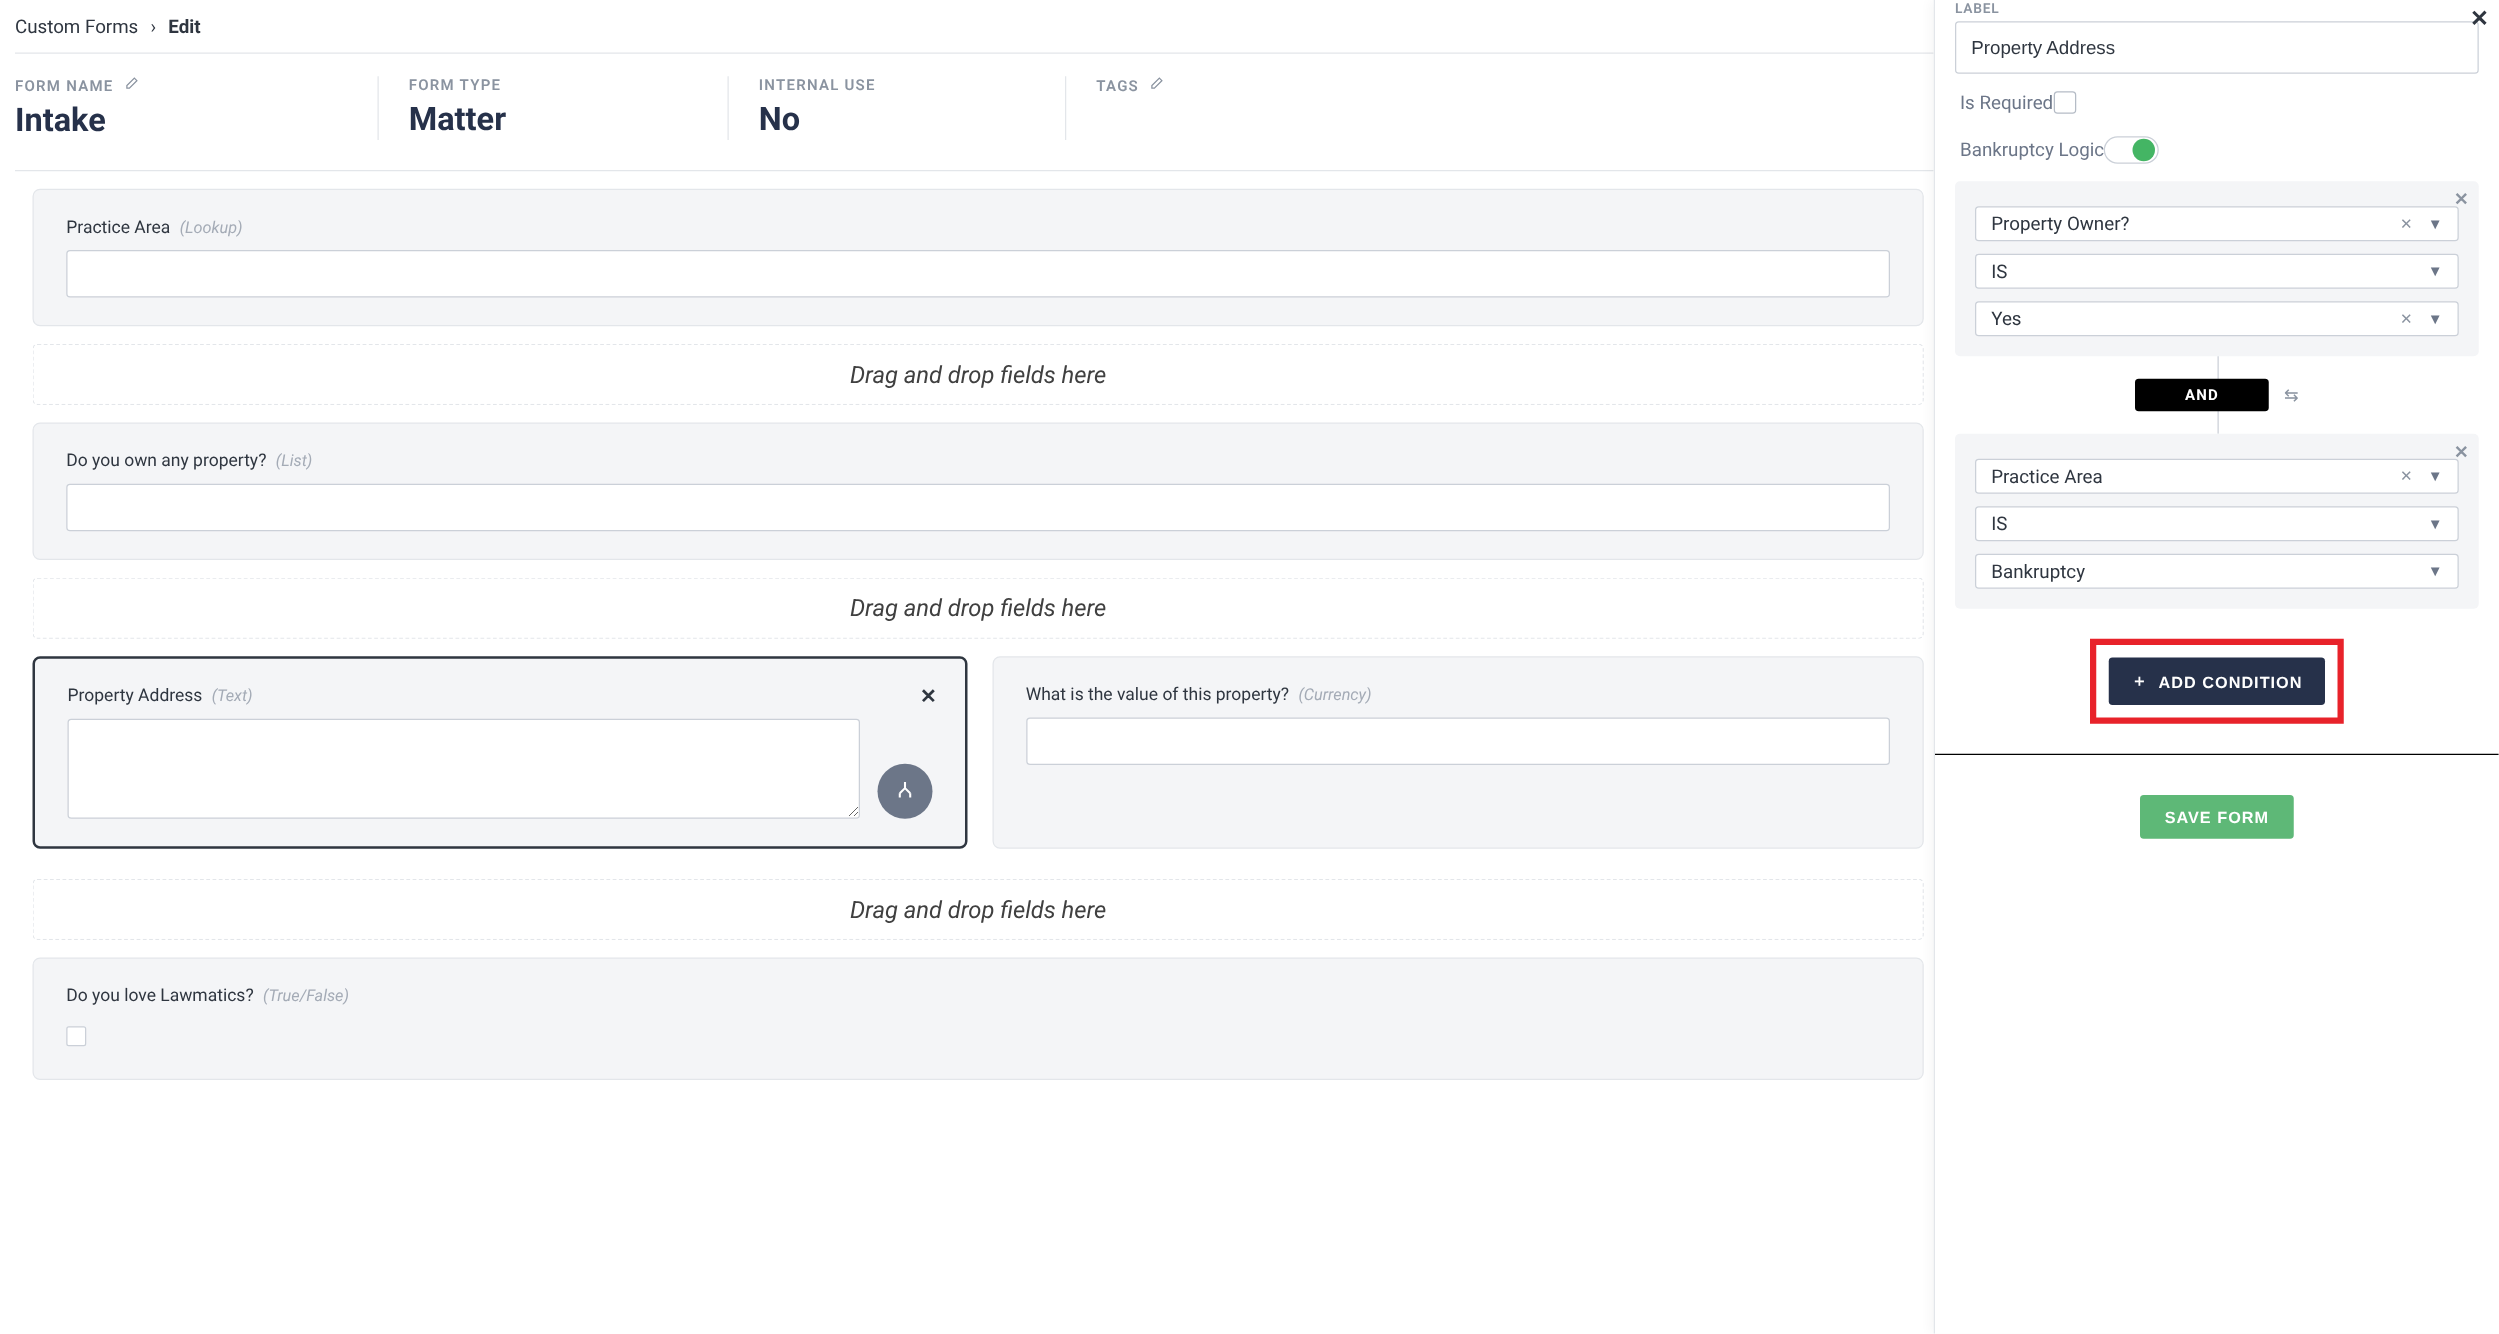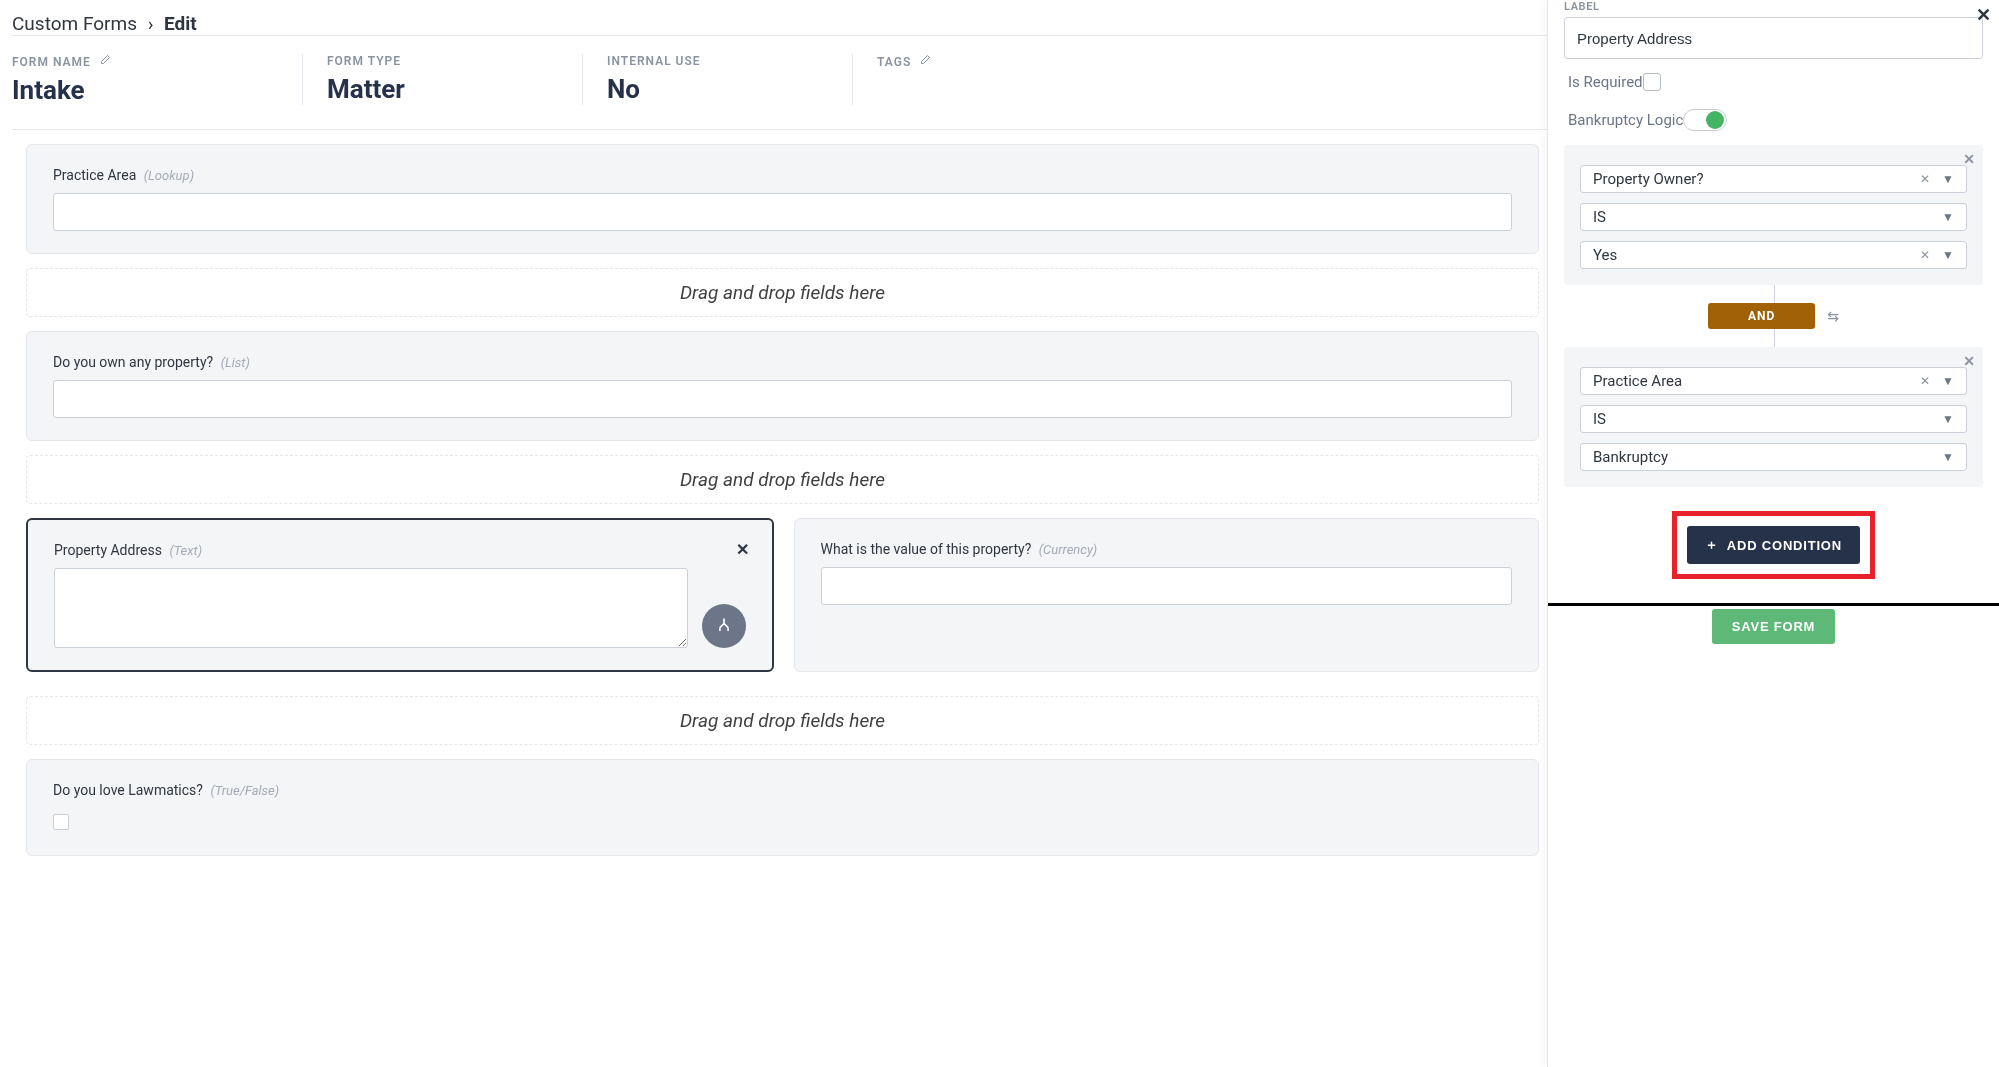--- a/index.html
+++ b/index.html
@@ -1,19 +1,19 @@
 <!DOCTYPE html>
 <html><head>
 <meta charset="utf-8">
 <style>
 * { box-sizing: border-box; margin: 0; padding: 0; }
 body { font-family: -apple-system, BlinkMacSystemFont, "Segoe UI", Roboto, sans-serif; font-size: 14px; color: #2F3640; background: #fff; }
 .page { display: flex; width: 100%; min-height: 100vh; }
 .main { flex: 1; padding: 12px 0 0 12px; min-width: 0; }
-.breadcrumb { font-size: 19px; color: #2F3640; padding-bottom: 0; border-bottom: 1px solid #E3E6EA; margin-right: 0; }
+.breadcrumb { font-size: 15px; color: #2F3640; padding-bottom: 12px; border-bottom: 1px solid #E3E6EA; margin-right: 0; }
 .breadcrumb .sep { margin: 0 6px; color: #2F3640; }
 .breadcrumb .current { font-weight: 700; }
 .meta-row { display: flex; padding: 18px 0 24px 0; border-bottom: 1px solid #E3E6EA; }
 .meta-cell { padding: 0 24px 0 0; }
 .meta-cell + .meta-cell { border-left: 1px solid #E3E6EA; padding-left: 24px; }
 .meta-cell:first-child { padding-left: 0; }
 .meta-label-row { font-size: 12px; letter-spacing: 1px; color: #8A93A0; font-weight: 600; display: flex; align-items: center; gap: 8px; }
 .meta-value { font-size: 26px; font-weight: 700; color: #26314A; margin-top: 6px; }
 .pencil-icon svg { width: 12px; height: 12px; }
 .form-area { padding: 14px 8px 0 0; }
@@ -46,26 +46,26 @@
 .toggle.on .knob { right: 2px; left: auto; background: #44B564; }
 .toggle .knob { position: absolute; top: 1px; left: 2px; width: 18px; height: 18px; border-radius: 50%; background: #CBD0D8; }
 .cond-group { background: #F4F5F7; border-radius: 4px; padding: 20px 16px 16px 16px; position: relative; margin-bottom: 0; }
 .cond-group-close { position: absolute; top: 6px; right: 8px; font-size: 14px; color: #8A93A0; cursor: pointer; font-weight: 700; }
 .s-select { width: 100%; height: 28px; border: 1px solid #CBD0D8; border-radius: 3px; background: #fff; padding: 6px 12px; font-size: 15px; color: #2F3640; display: flex; align-items: center; justify-content: space-between; cursor: pointer; margin-bottom: 10px; }
 .s-select:last-child { margin-bottom: 0; }
 .s-select .right-icons { display: flex; align-items: center; gap: 12px; color: #8A93A0; font-size: 12px; }
 .s-select .caret { font-size: 12px; color: #6C7688; }
 .and-row { display: flex; align-items: center; justify-content: center; padding: 18px 0; position: relative; gap: 12px; }
 .and-line { position: absolute; left: 50%; top: 0; bottom: 0; width: 1px; background: #CBD0D8; z-index: 0; }
-.and-badge { background: #a16207; color: #fff; font-size: 12px; font-weight: 700; letter-spacing: 1px; padding: 6px 40px; border-radius: 3px; z-index: 1; cursor: pointer; }
+.and-badge { background: #000000; color: #fff; font-size: 12px; font-weight: 700; letter-spacing: 1px; padding: 6px 40px; border-radius: 3px; z-index: 1; cursor: pointer; }
 .swap-icon { z-index: 1; color: #8A93A0; cursor: pointer; font-size: 14px; }
 .add-cond-wrap { text-align: center; padding: 24px 0; }
 .add-cond-highlight { display: inline-block; border: 5px solid #E8222A; padding: 10px; }
 .add-cond-btn { background: #26314A; color: #fff; font-size: 13px; font-weight: 700; letter-spacing: 0.8px; padding: 10px 18px; border: none; border-radius: 3px; cursor: pointer; display: inline-flex; align-items: center; gap: 8px; }
-.save-row { text-align: center; border-top: 3px solid #000000; padding: 3px 0; text-decoration: underline; }
+.save-row { text-align: center; border-top: 1px solid #000000; padding: 32px 0; text-decoration: underline; }
 .save-btn { background: #5EB877; color: #fff; font-size: 13px; font-weight: 700; letter-spacing: 0.8px; padding: 10px 20px; border: none; border-radius: 3px; cursor: pointer; }
 .mc-formname { flex: 0 0 290px; }
 .mc-formtype { flex: 0 0 280px; }
 .mc-internal { flex: 0 0 270px; }
 .mc-tags { flex: 0 0 auto; }
 </style>
 </head>
 <body>
 
 <div class="page">

